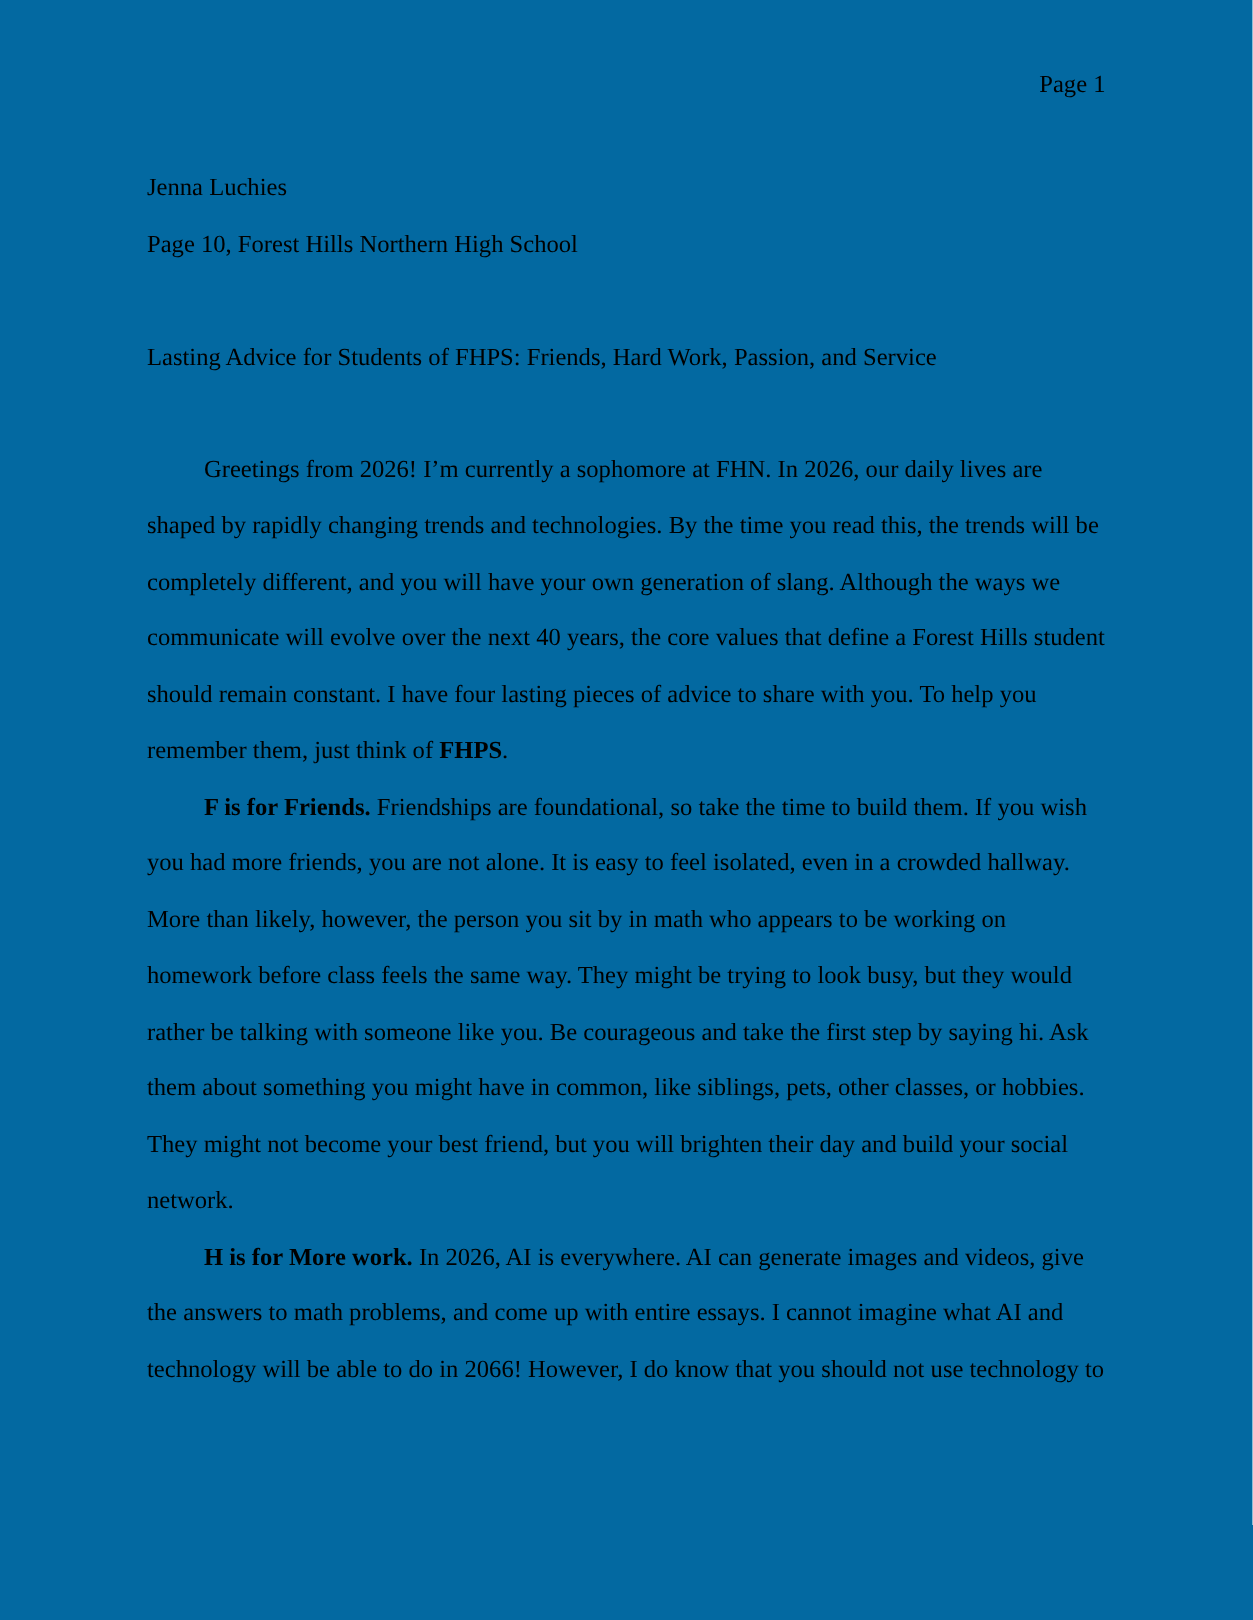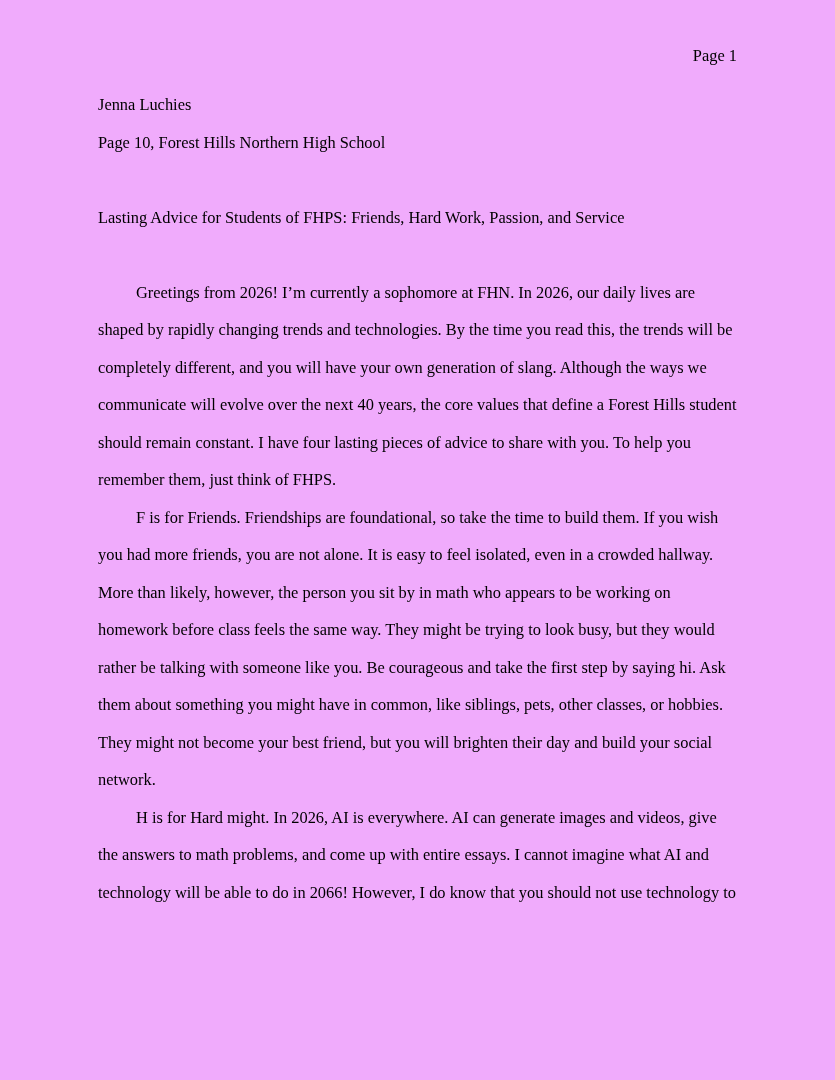--- a/index.html
+++ b/index.html
@@ -4,55 +4,55 @@
   <style>
     html, body {
       margin: 0;
       padding: 0;
       background: #ffffff;
     }
     .page {
       position: relative;
       width: 835px;
       height: 1080px;
-      background: #f0abfc;
+      background: #0369a1;
       color: #000000;
       font-family: "Liberation Serif", "DejaVu Serif", serif;
       font-size: 16.4px;
       overflow: hidden;
     }
     .page-header {
       position: absolute;
       top: 46px;
       left: 98px;
       width: 639px;
       text-align: right;
       line-height: 20px;
     }
     .content {
       position: absolute;
-      top: 86px;
+      top: 106px;
       left: 98px;
       width: 639px;
     }
     .content p {
       margin: 0;
       line-height: 37.5px;
       text-align: left;
     }
     .essay-title {
       text-align: center;
       margin-top: 37.5px !important;
       margin-bottom: 37.5px !important;
     }
     .para {
       text-indent: 38px;
     }
     b {
-      font-weight: normal;
+      font-weight: bold;
     }
   </style>
 </head>
 <body>
 
 <div class="page">
 
   <div class="page-header">
     <span>Page 1</span>
   </div>
@@ -63,17 +63,17 @@
 
     <p>Page 10, Forest Hills Northern High School</p>
 
     <p class="essay-title">Lasting Advice for Students of FHPS: Friends, Hard Work, Passion, and Service</p>
 
 
     <p class="para"><span>Greetings from 2026! I’m currently a sophomore at FHN. In 2026, our daily lives are shaped by rapidly changing trends and technologies. By the time you read this, the trends will be completely different, and you will have your own generation of slang. Although the ways we communicate will evolve over the next 40 years, the core values that define a Forest Hills student should remain constant. I have four lasting pieces of advice to share with you. To help you remember them, just think of </span><b>FHPS</b><span>.</span></p>
 
     <p class="para"><b>F is for Friends.</b><span> Friendships are foundational, so take the time to build them. If you wish you had more friends, you are not alone. It is easy to feel isolated, even in a crowded hallway. More than likely, however, the person you sit by in math who appears to be working on homework before class feels the same way. They might be trying to look busy, but they would rather be talking with someone like you. Be courageous and take the first step by saying hi. Ask them about something you might have in common, like siblings, pets, other classes, or hobbies. They might not become your best friend, but you will brighten their day and build your social network.</span></p>
 
-    <p class="para"><b>H is for Hard might.</b><span> In 2026, AI is everywhere. AI can generate images and videos, give the answers to math problems, and come up with entire essays. I cannot imagine what AI and technology will be able to do in 2066! However, I do know that you should not use technology to</span></p>
+    <p class="para"><b>H is for More work.</b><span> In 2026, AI is everywhere. AI can generate images and videos, give the answers to math problems, and come up with entire essays. I cannot imagine what AI and technology will be able to do in 2066! However, I do know that you should not use technology to</span></p>
 
   </div>
 
 </div>
 
 </body></html>

